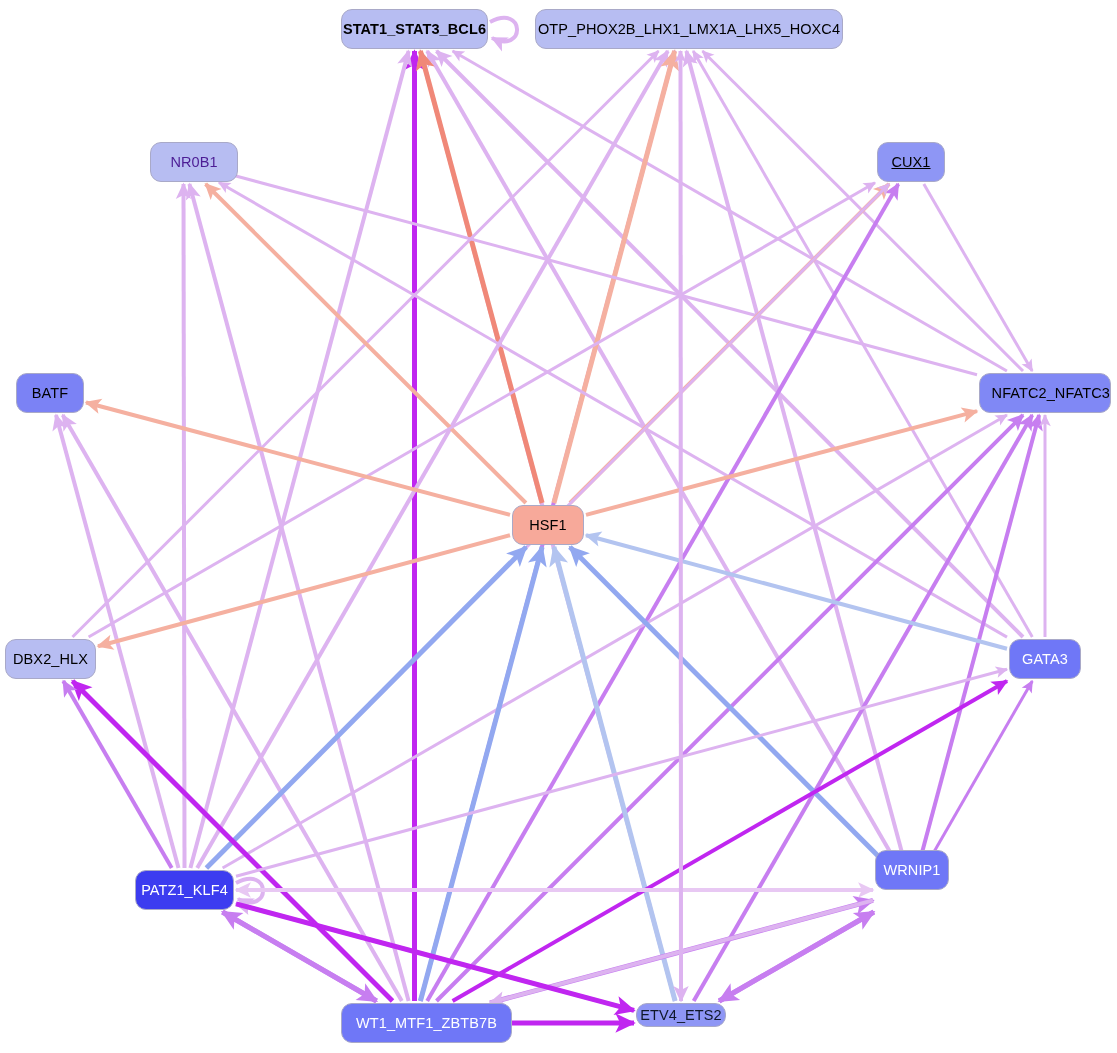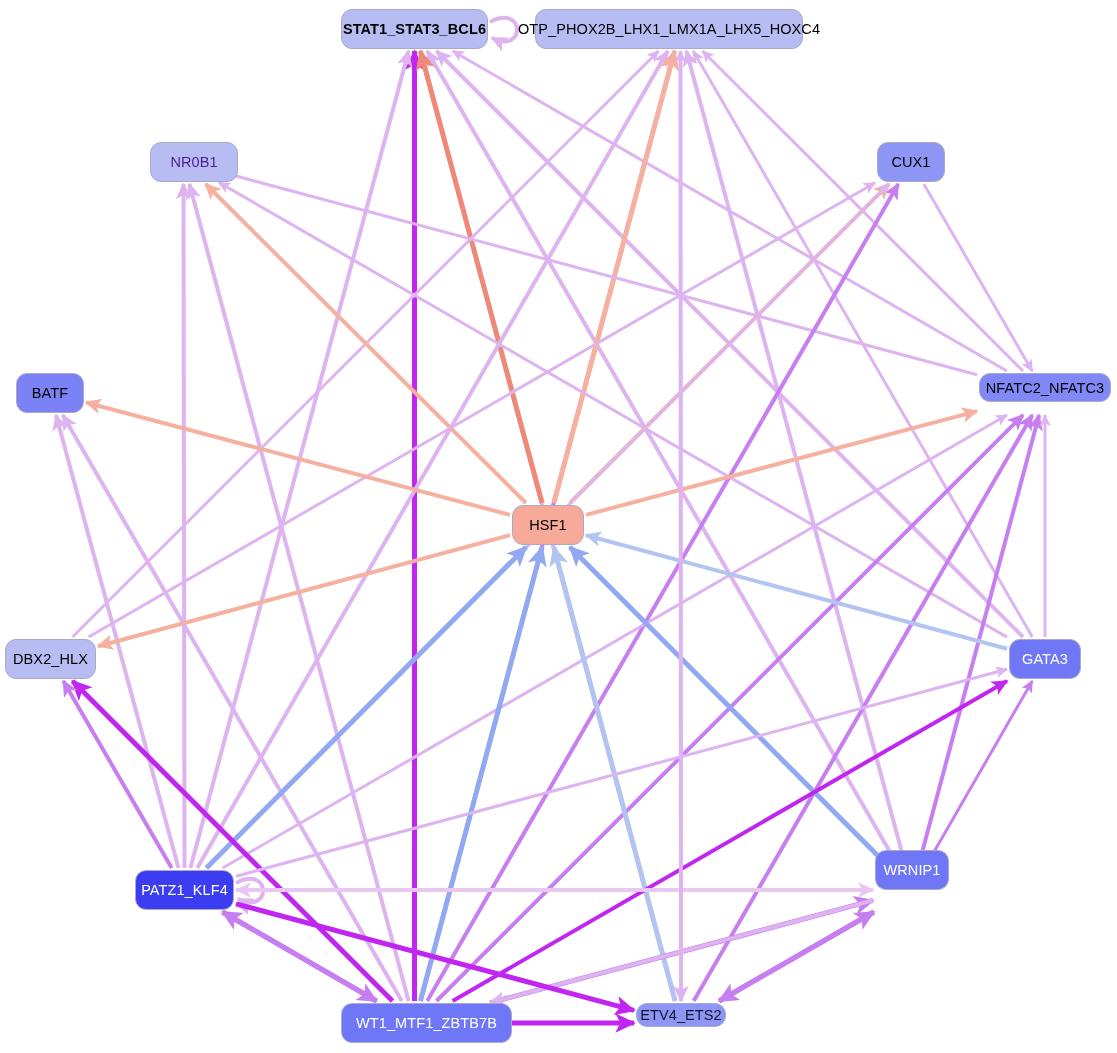--- a/index.html
+++ b/index.html
@@ -99,33 +99,33 @@
       <line x1="634.0" y1="1023.0" x2="490.0" y2="1023.0" stroke="#ddb3f0" stroke-width="4" stroke-linecap="butt" marker-end="url(#addb3f0)"></line>
       <line x1="236.0" y1="903.8" x2="634.0" y2="1010.4" stroke="#c026f0" stroke-width="5" stroke-linecap="butt" marker-end="url(#ac026f0)"></line>
       <line x1="490.0" y1="1023.0" x2="634.0" y2="1023.0" stroke="#c026f0" stroke-width="5" stroke-linecap="butt" marker-end="url(#ac026f0)"></line>
       <line x1="873.8" y1="912.0" x2="719.2" y2="1001.0" stroke="#c77ef0" stroke-width="5" stroke-linecap="butt" marker-end="url(#ac77ef0)"></line>
       <line x1="680.5" y1="51.0" x2="681.0" y2="1001.0" stroke="#ddb3f0" stroke-width="4" stroke-linecap="butt" marker-end="url(#addb3f0)"></line>
     </svg>
   <div id="nodes">
       <div class="node" style="left: 341px; top: 9px; width: 147px; height: 40px; background: rgb(183, 189, 242); color: rgb(0, 0, 0); border: 1px solid rgb(169, 169, 200); font-weight: bold;">
         <span>STAT1_STAT3_BCL6</span>
       </div>
-      <div class="node" style="left: 535px; top: 9px; width: 268px; height: 40px; background: rgb(183, 189, 242); color: rgb(0, 0, 0); border: 1px solid rgb(169, 169, 200); justify-content: center;">
+      <div class="node" style="left: 535px; top: 9px; width: 308px; height: 40px; background: rgb(183, 189, 242); color: rgb(0, 0, 0); border: 1px solid rgb(169, 169, 200); justify-content: center;">
         <span>OTP_PHOX2B_LHX1_LMX1A_LHX5_HOXC4</span>
       </div>
       <div class="node" style="left: 150px; top: 142px; width: 88px; height: 40px; background: rgb(183, 189, 242); color: #4c1d95; border: 1px solid rgb(169, 169, 200);">
         <span>NR0B1</span>
       </div>
-      <div class="node" style="left: 877px; top: 142px; width: 68px; height: 40px; background: rgb(142, 150, 245); color: rgb(0, 0, 0); border: 1px solid rgb(169, 169, 200);">
+      <div class="node" style="left: 877px; top: 142px; width: 68px; height: 40px; background: rgb(142, 150, 245); color: rgb(0, 0, 0); border: 1px solid rgb(169, 169, 200); text-decoration: underline;">
         <span>CUX1</span>
       </div>
       <div class="node" style="left: 16px; top: 373px; width: 68px; height: 40px; background: rgb(123, 130, 245); color: rgb(0, 0, 0); border: 1px solid rgb(169, 169, 200);">
         <span>BATF</span>
       </div>
-      <div class="node" style="left: 979px; top: 373px; width: 132px; height: 29px; background: rgb(128, 136, 245); color: rgb(0, 0, 0); border: 1px solid rgb(169, 169, 200);">
+      <div class="node" style="left: 979px; top: 373px; width: 132px; height: 40px; background: rgb(128, 136, 245); color: rgb(0, 0, 0); border: 1px solid rgb(169, 169, 200); justify-content: flex-end;">
         <span>NFATC2_NFATC3</span>
       </div>
       <div class="node" style="left: 512px; top: 505px; width: 72px; height: 40px; background: rgb(247, 169, 154); color: rgb(0, 0, 0); border: 1px solid rgb(169, 169, 200);">
         <span>HSF1</span>
       </div>
       <div class="node" style="left: 5px; top: 639px; width: 91px; height: 40px; background: rgb(183, 189, 242); color: rgb(0, 0, 0); border: 1px solid rgb(169, 169, 200);">
         <span>DBX2_HLX</span>
       </div>
       <div class="node" style="left: 1009px; top: 639px; width: 72px; height: 40px; background: rgb(111, 119, 247); color: rgb(255, 255, 255); border: 1px solid rgb(169, 169, 200);">
         <span>GATA3</span>

